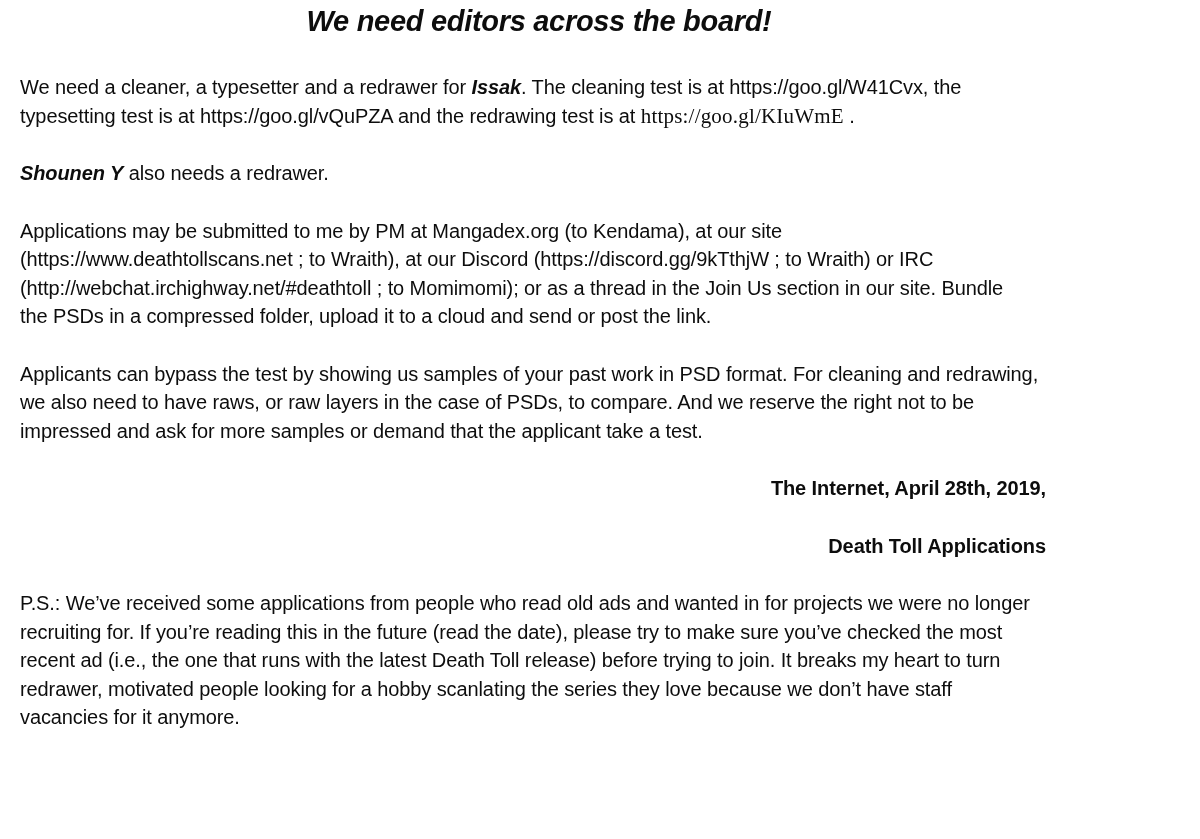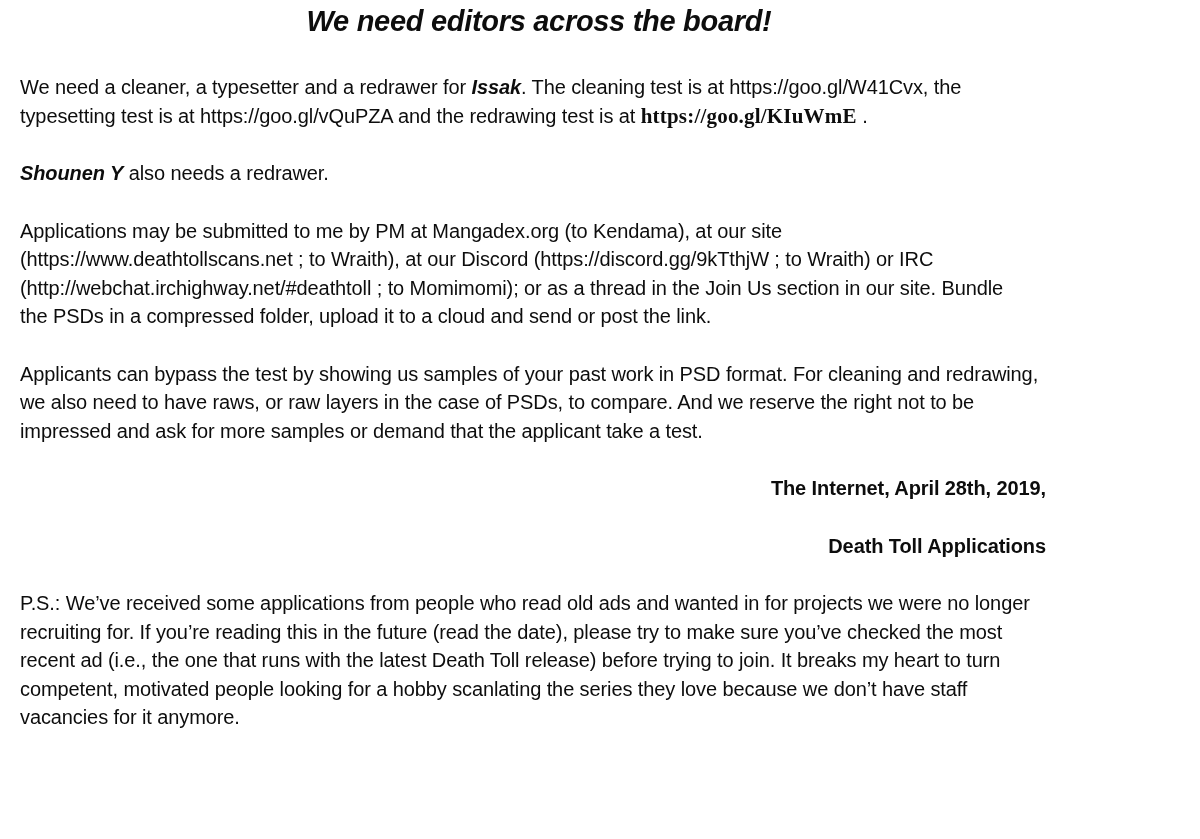--- a/index.html
+++ b/index.html
@@ -36,21 +36,21 @@
   }
   .para:last-child { margin-bottom: 0; }
   .line { white-space: nowrap; }
   .align-right { text-align: right; font-weight: bold; }
   .seg-bold-italic {
     font-weight: bold;
     font-style: italic;
   }
   .seg-serif-url {
     font-family: "Liberation Serif", serif;
-    font-weight: bold;
+    font-weight: normal;
     font-size: 21px;
     letter-spacing: 0.2px;
   }
 </style>
 </head>
 <body>
 
 <div class="doc">
   <h1 class="page-title">We need editors across the board!</h1>
   <div>
@@ -75,17 +75,17 @@
       <div class="para align-right">
         <div class="line"><span>The Internet, April 28th, 2019,</span></div>
       </div>
       <div class="para align-right">
         <div class="line"><span>Death Toll Applications</span></div>
       </div>
       <div class="para">
         <div class="line"><span>P.S.: We’ve received some applications from people who read old ads and wanted in for projects we were no longer</span></div>
         <div class="line"><span>recruiting for. If you’re reading this in the future (read the date), please try to make sure you’ve checked the most</span></div>
         <div class="line"><span>recent ad (i.e., the one that runs with the latest Death Toll release) before trying to join. It breaks my heart to turn</span></div>
-        <div class="line"><span>competent, motivated people looking for a hobby scanlating the series they love because we don’t have staff</span></div>
+        <div class="line"><span>redrawer, motivated people looking for a hobby scanlating the series they love because we don’t have staff</span></div>
         <div class="line"><span>vacancies for it anymore.</span></div>
       </div>
     </div>
 </div>
 
 </body></html>

